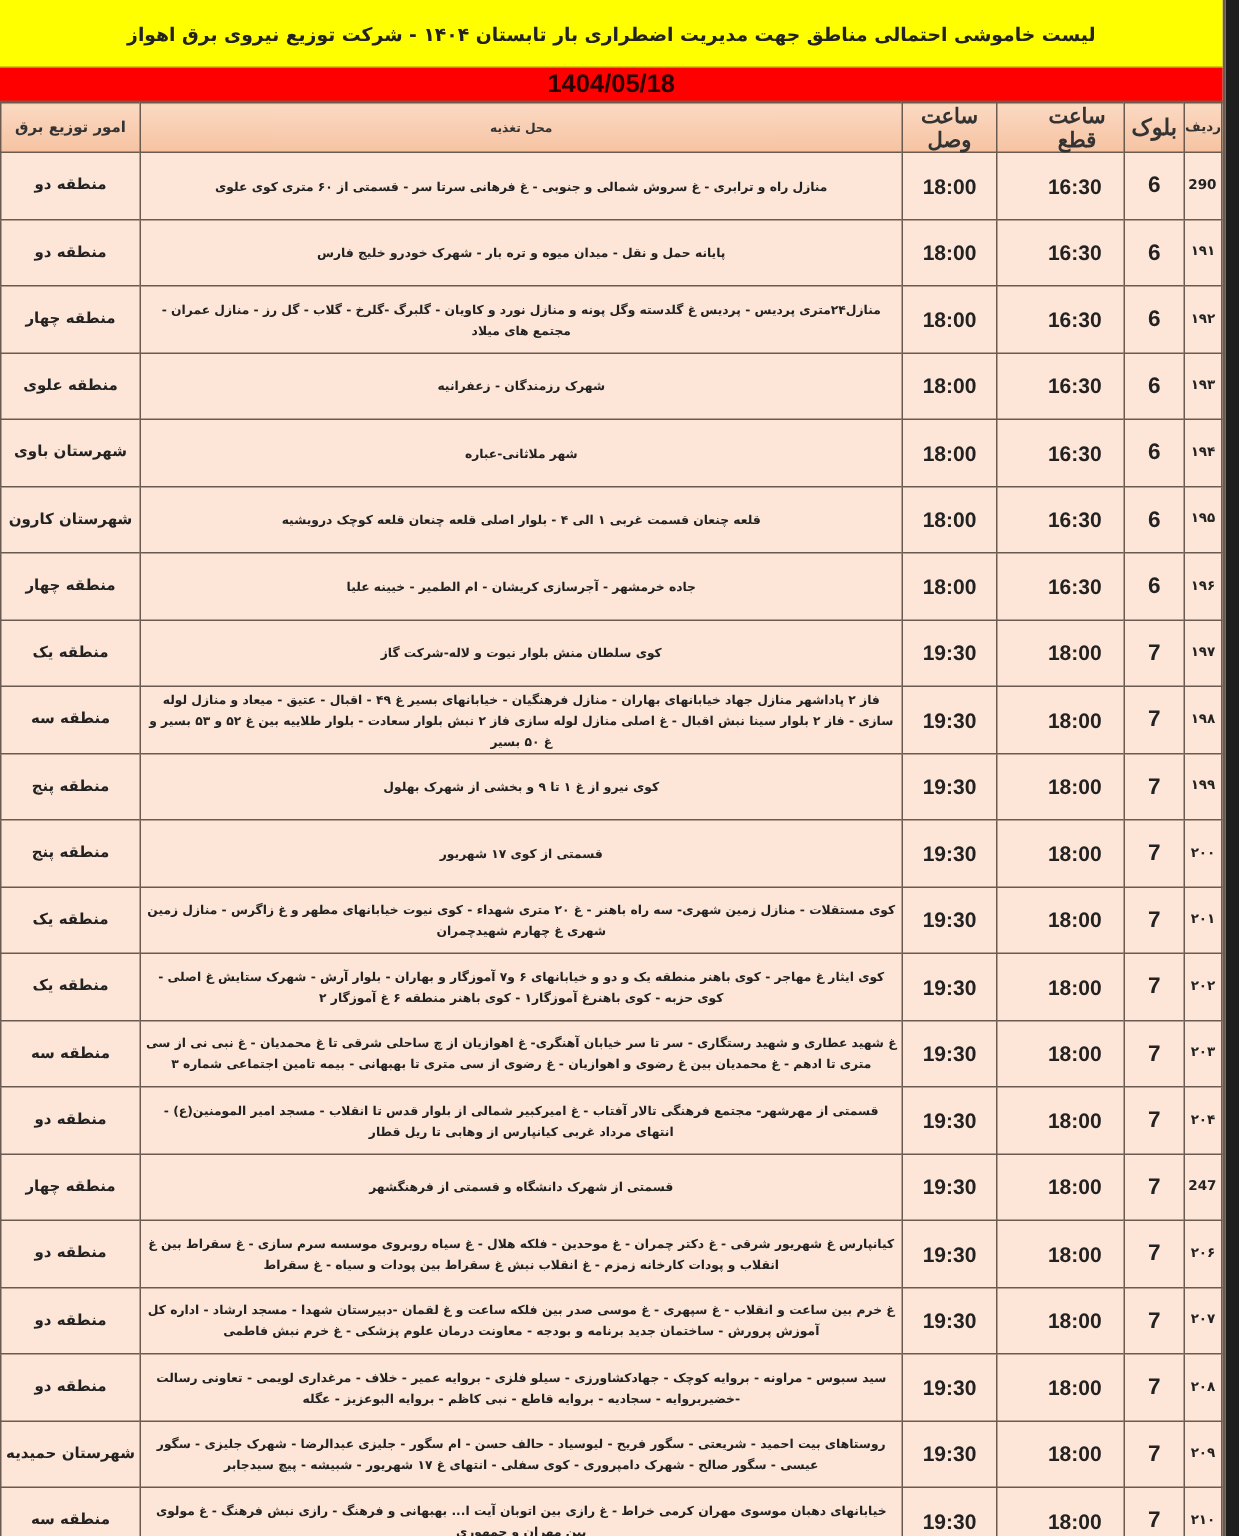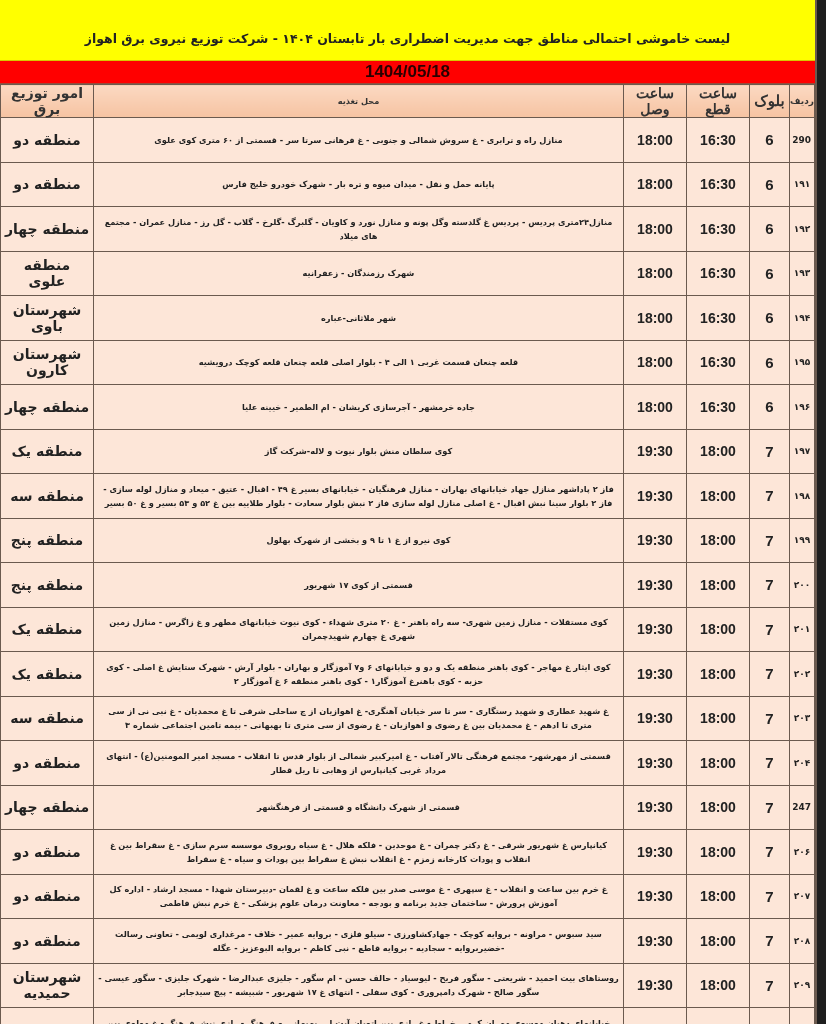--- a/index.html
+++ b/index.html
@@ -15,21 +15,21 @@
     background: #fde6d8;
     border-right: 2px solid #6b5a4f;
     box-sizing: border-box;
   }
   .title-bar {
     height: 44px; background: #ffff00;
     display: flex; align-items: center; justify-content: center;
     direction: rtl;
     font-weight: bold; font-size: 12.5px; color: #222;
     border-bottom: 1px solid #d8c800;
-    padding-top: 16px;
+    padding-top: 0;
   }
   .date-bar {
     height: 22px; background: #ff0000;
     display: flex; align-items: center; justify-content: center;
     font-family: "Liberation Sans", sans-serif;
     font-weight: bold; font-size: 17px; color: #2a0000;
     border-bottom: 1px solid #9a4a3a;
   }
   table {
     border-collapse: collapse; width: 100%;
@@ -43,24 +43,24 @@
   }
   td {
     border: 1px solid #6b5a4f;
     text-align: center; vertical-align: middle;
     padding: 0 3px;
     color: #222;
   }
   tr.row { height: 44.5px; }
   .c-idx { width: 24px; font-size: 9px; font-weight: bold; }
   .c-block { width: 39px; font-family: "Liberation Sans", sans-serif; font-weight: bold; font-size: 15px; margin-left: 12px; }
-  .c-cut { width: 62px; font-family: "Liberation Sans", sans-serif; font-weight: bold; font-size: 14px; }
+  .c-cut { width: 62px; font-family: "Liberation Sans", sans-serif; font-weight: bold; font-size: 14px; padding-left: 22px; }
   .c-con { width: 62px; font-family: "Liberation Sans", sans-serif; font-weight: bold; font-size: 14px; }
   .c-loc { font-size: 8.2px; font-weight: bold; line-height: 14px; margin-top: 10px; }
-  .c-area { width: 92px; font-size: 14px; font-weight: bold; }
+  .c-area { width: 92px; font-size: 10px; font-weight: bold; }
 </style>
 </head>
 <body>
 
 <div class="sheet">
   <div class="title-bar">لیست خاموشی احتمالی مناطق جهت مدیریت اضطراری بار تابستان ۱۴۰۴ - شرکت توزیع نیروی برق اهواز</div>
   <div class="date-bar">1404/05/18</div>
 
   <table>
     <thead>

